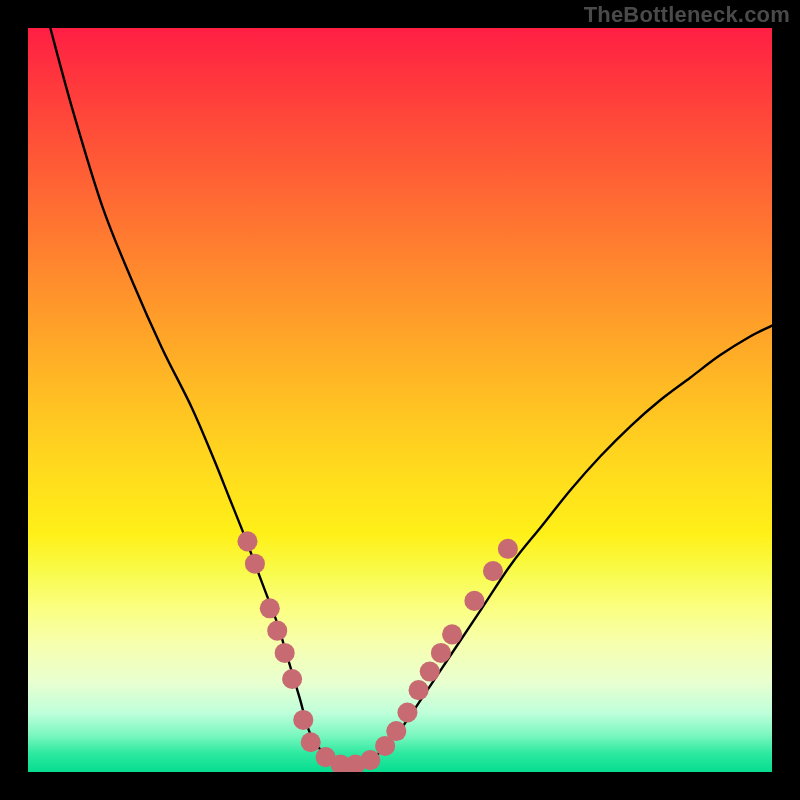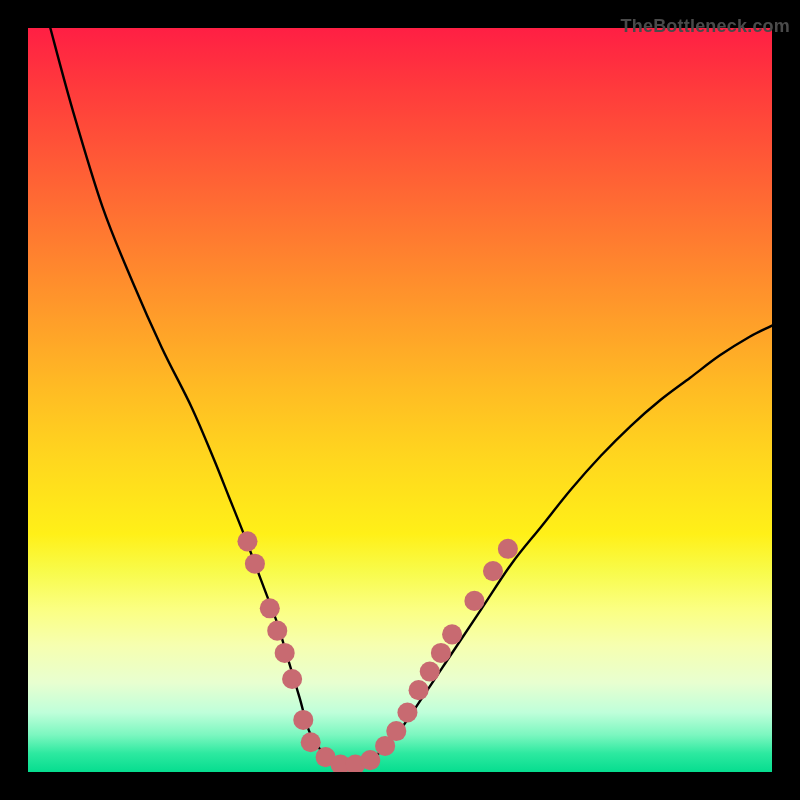--- a/index.html
+++ b/index.html
@@ -12,24 +12,24 @@
     font-family: Arial, Helvetica, sans-serif;
   }
   .outer {
     position: relative;
     width: 800px;
     height: 800px;
     background: #000;
   }
   .watermark {
     position: absolute;
-    top: 16px;
+    top: 2px;
     right: 10px;
     color: #4a4a4a;
-    font-size: 18px;
+    font-size: 22px;
     font-weight: 600;
     letter-spacing: 0.2px;
     z-index: 5;
   }
   .plot {
     position: absolute;
     left: 28px;
     top: 28px;
     width: 744px;
     height: 744px;

